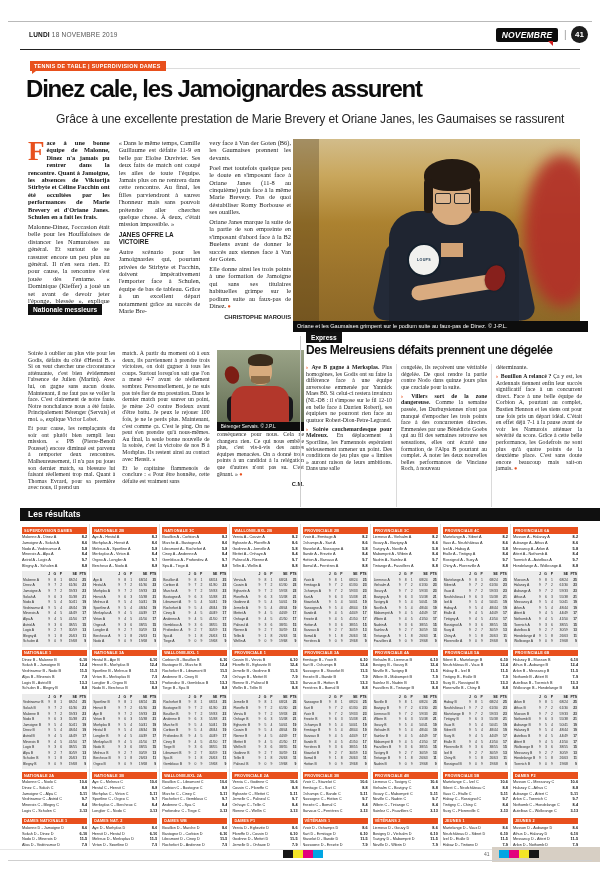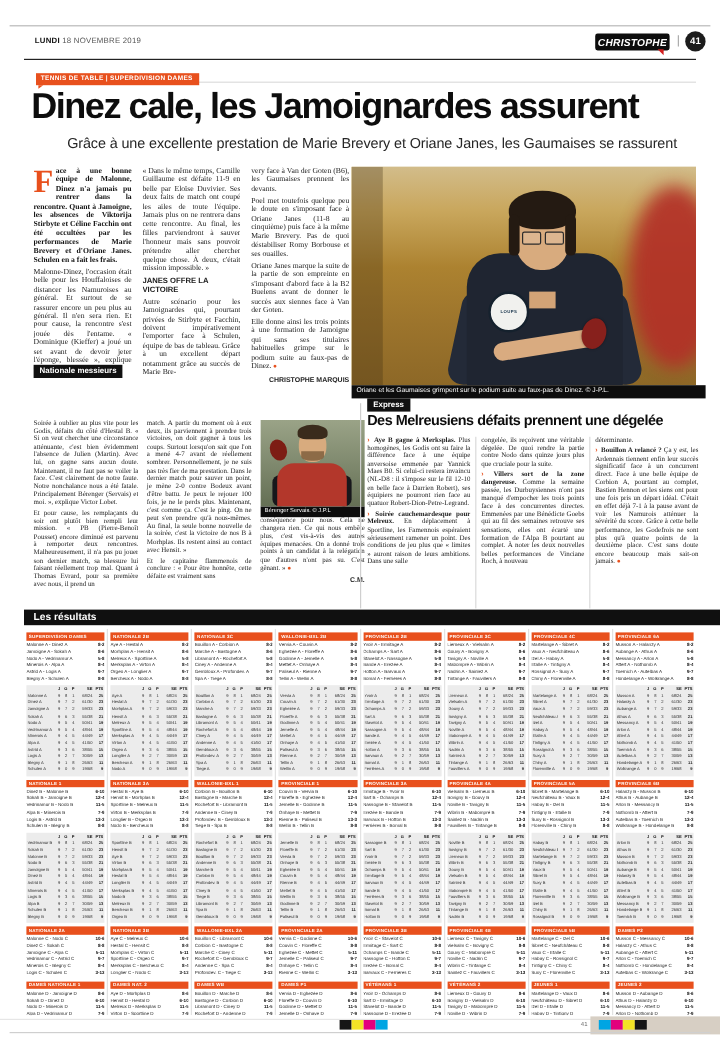--- a/index.html
+++ b/index.html
@@ -16,21 +16,21 @@
   #brand-sep{left:564px;top:29px;font-size:10px;color:#9a9a9a;}
   #page-badge{left:571px;top:26px;width:17px;height:17px;border-radius:50%;background:#1c1c1c;
               color:#fff;font-weight:bold;font-size:8px;line-height:17px;text-align:center;}
   #head-rule{left:20px;top:49px;width:560px;height:1px;background:#222;}
   
   #kicker-line{left:30px;top:68px;width:550px;height:1px;background:#dcdcdc;}
   #kicker{left:30px;top:61px;background:#e8501d;color:#fff;font-weight:bold;font-size:5.4px;
           padding:2px 5px 2px 4px;letter-spacing:.3px;z-index:2;}
   #kicker:after{content:"";position:absolute;left:2px;bottom:-3px;border-left:4px solid #e8501d;border-bottom:3px solid transparent;}
   
-  #headline{left:26px;top:73px;width:558px;font-size:30px;line-height:32px;font-weight:bold;
+  #headline{left:26px;top:73px;width:558px;font-size:24px;line-height:32px;font-weight:bold;
             letter-spacing:-1.2px;color:#0d0d0d;}
   #subhead{left:28px;top:112px;width:554px;font-size:12px;color:#262626;letter-spacing:-.1px;margin-left:28px;}
   
   .cols{display:flex;}
   .col{flex:1;overflow:hidden;}
   #main-cols{left:28px;top:139px;width:263px;height:180px;gap:9px;}
   .seg{margin:0 0 2.5px;font-family:"Liberation Serif",serif;font-size:6.4px;line-height:7.4px;
        text-align:justify;color:#1c1c1c;}
   .seg.intro{font-weight:bold;color:#111;}
   .seg.cross{font-family:"Liberation Sans",sans-serif;font-weight:bold;font-size:6.4px;text-align:left;margin:3px 0 2px;}
@@ -104,21 +104,21 @@
   #foot-num{left:484px;top:851px;font-size:5px;color:#666;}
   #bot-rule{left:8px;top:860px;width:584px;height:1px;background:#cfcfcf;}
 </style>
 </head>
 <body>
 
 <div class="page">
 
   <div class="abs" id="top-rule"></div>
   <div class="abs" id="masthead-date"><b>LUNDI</b><span> 18 NOVEMBRE 2019</span></div>
-  <div class="abs" id="brand-box">CHRISTOPHE</div>
+  <div class="abs" id="brand-box">NOVEMBRE</div>
   <div class="abs" id="brand-swoosh"></div>
   <div class="abs" id="brand-sep">|</div>
   <div class="abs" id="page-badge">41</div>
   <div class="abs" id="head-rule"></div>
 
   <div class="abs" id="kicker-line"></div>
   <div class="abs" id="kicker">TENNIS DE TABLE | SUPERDIVISION DAMES</div>
   <h1 class="abs" id="headline" style="margin:0">Dinez cale, les Jamoignardes assurent</h1>
   <div class="abs" id="subhead">Grâce à une excellente prestation de Marie Brevery et Oriane Janes, les Gaumaises se rassurent</div>
 

